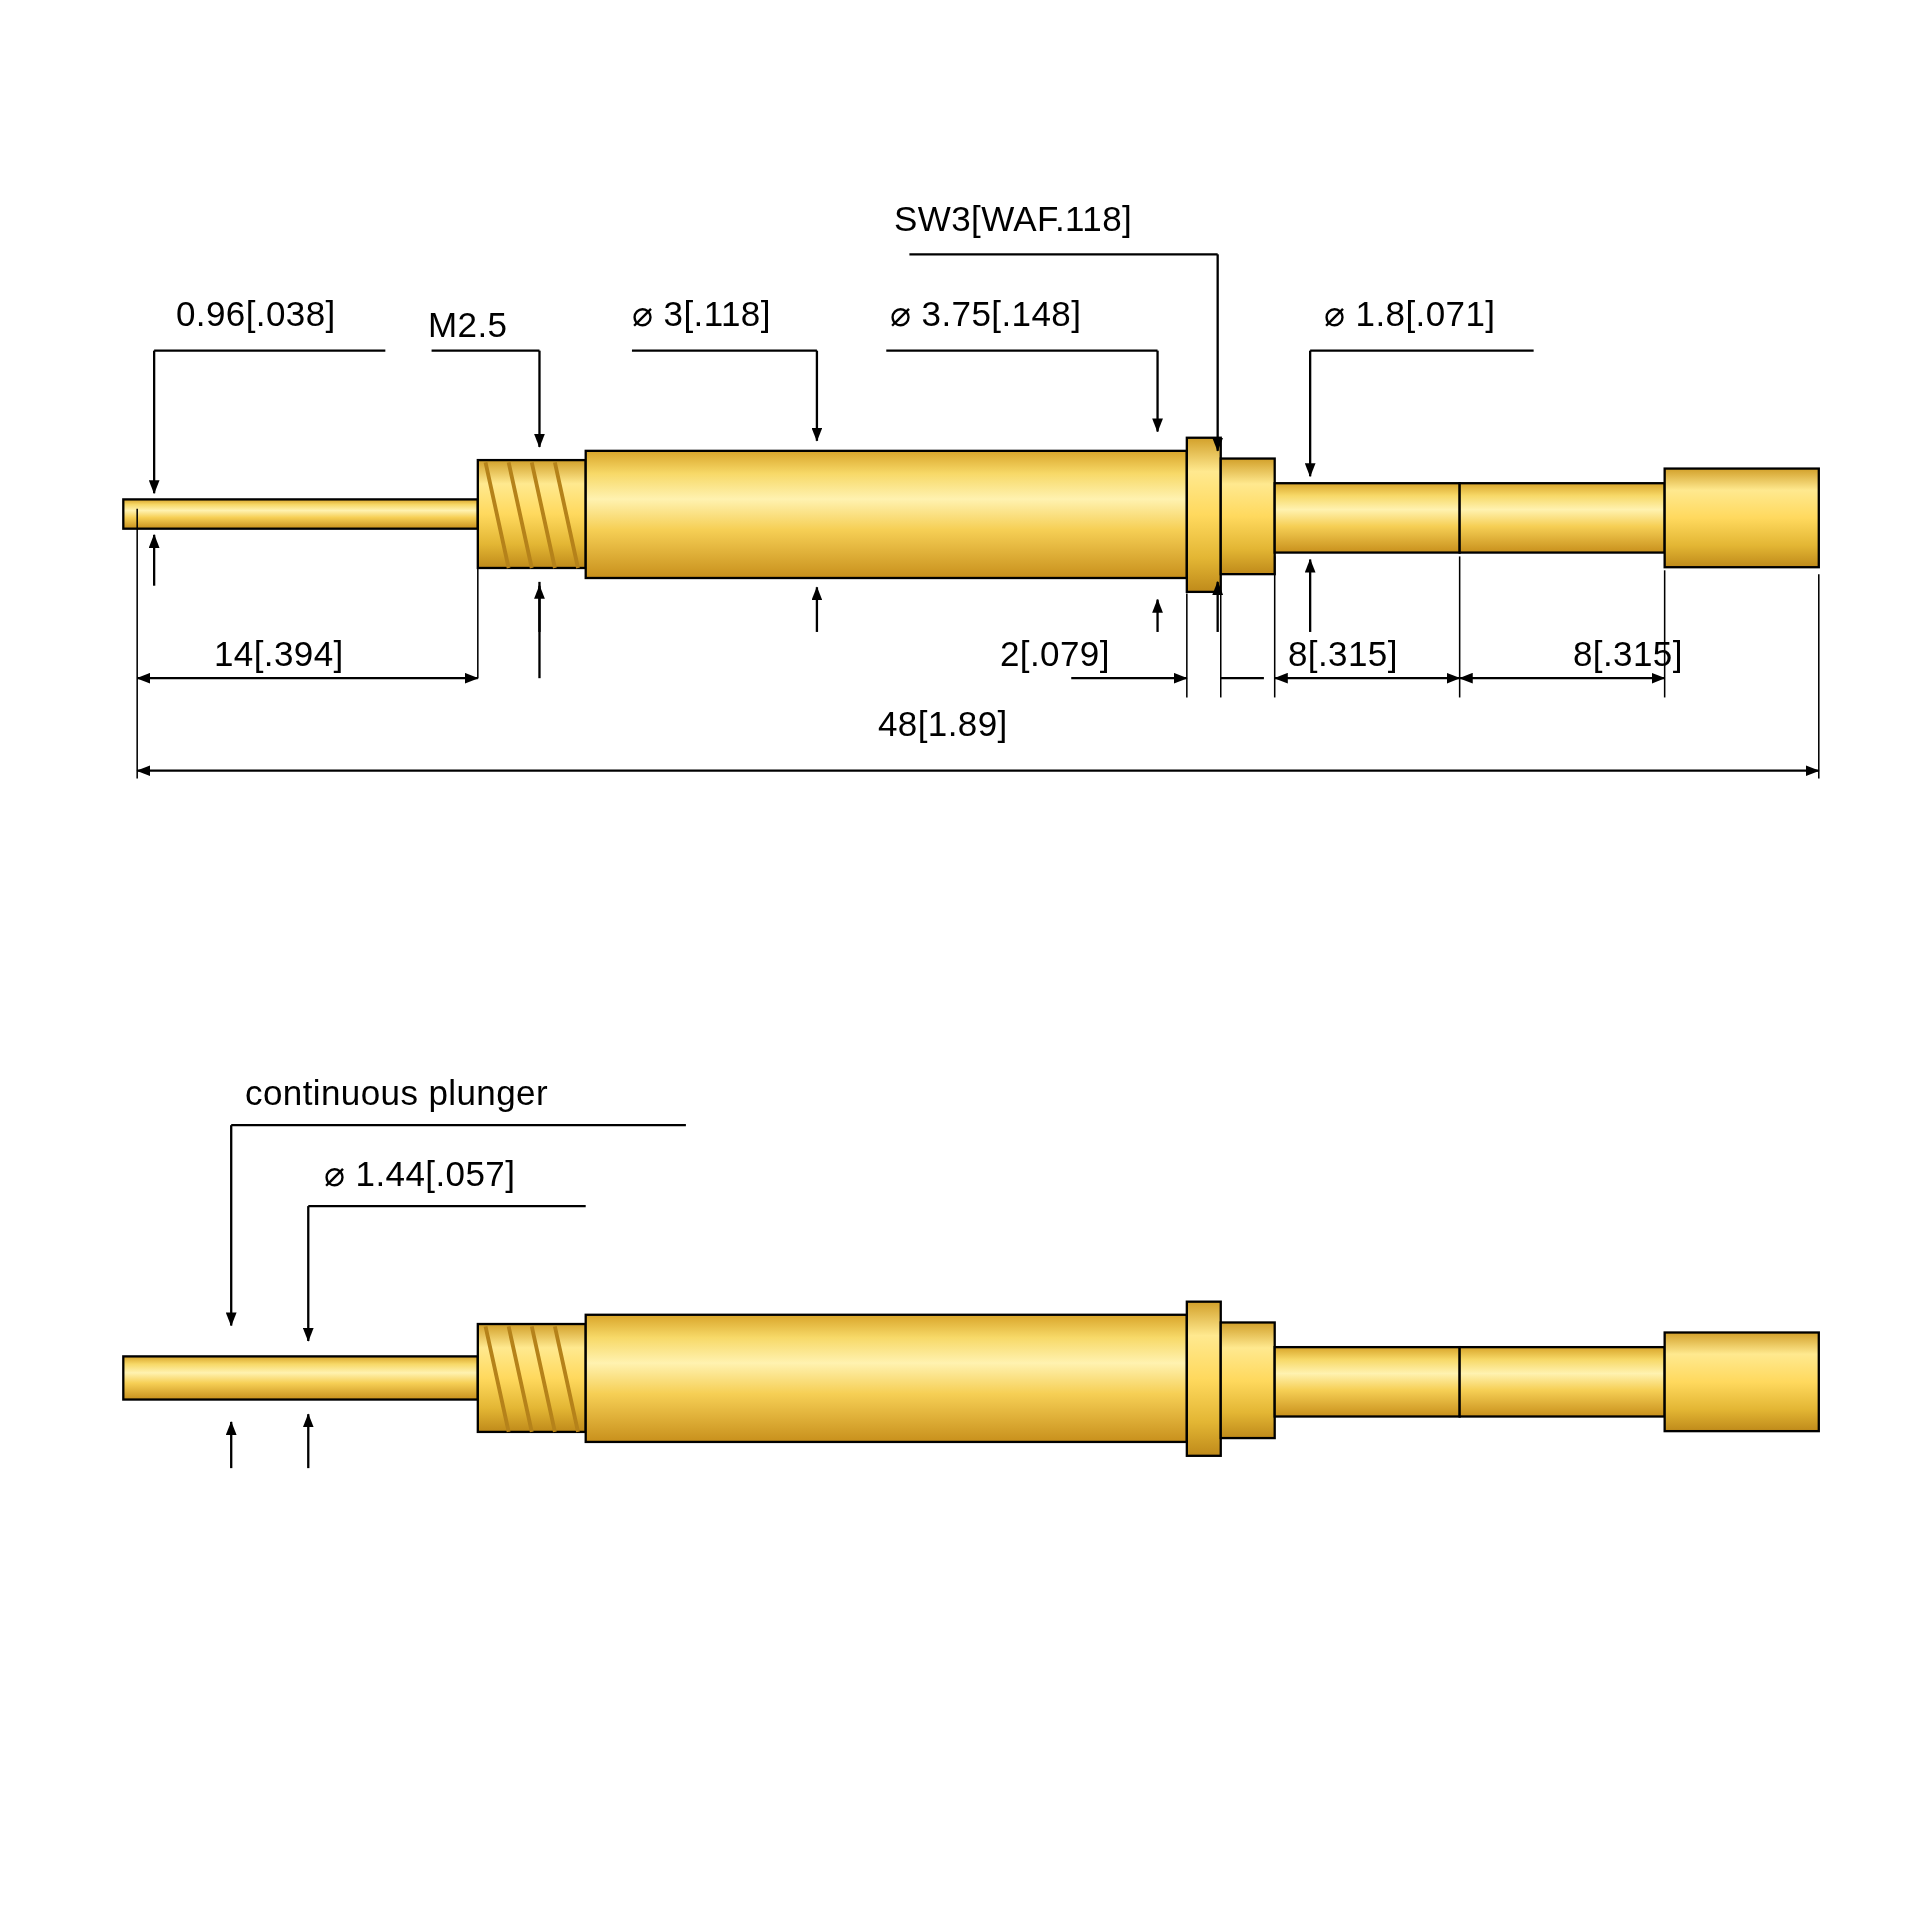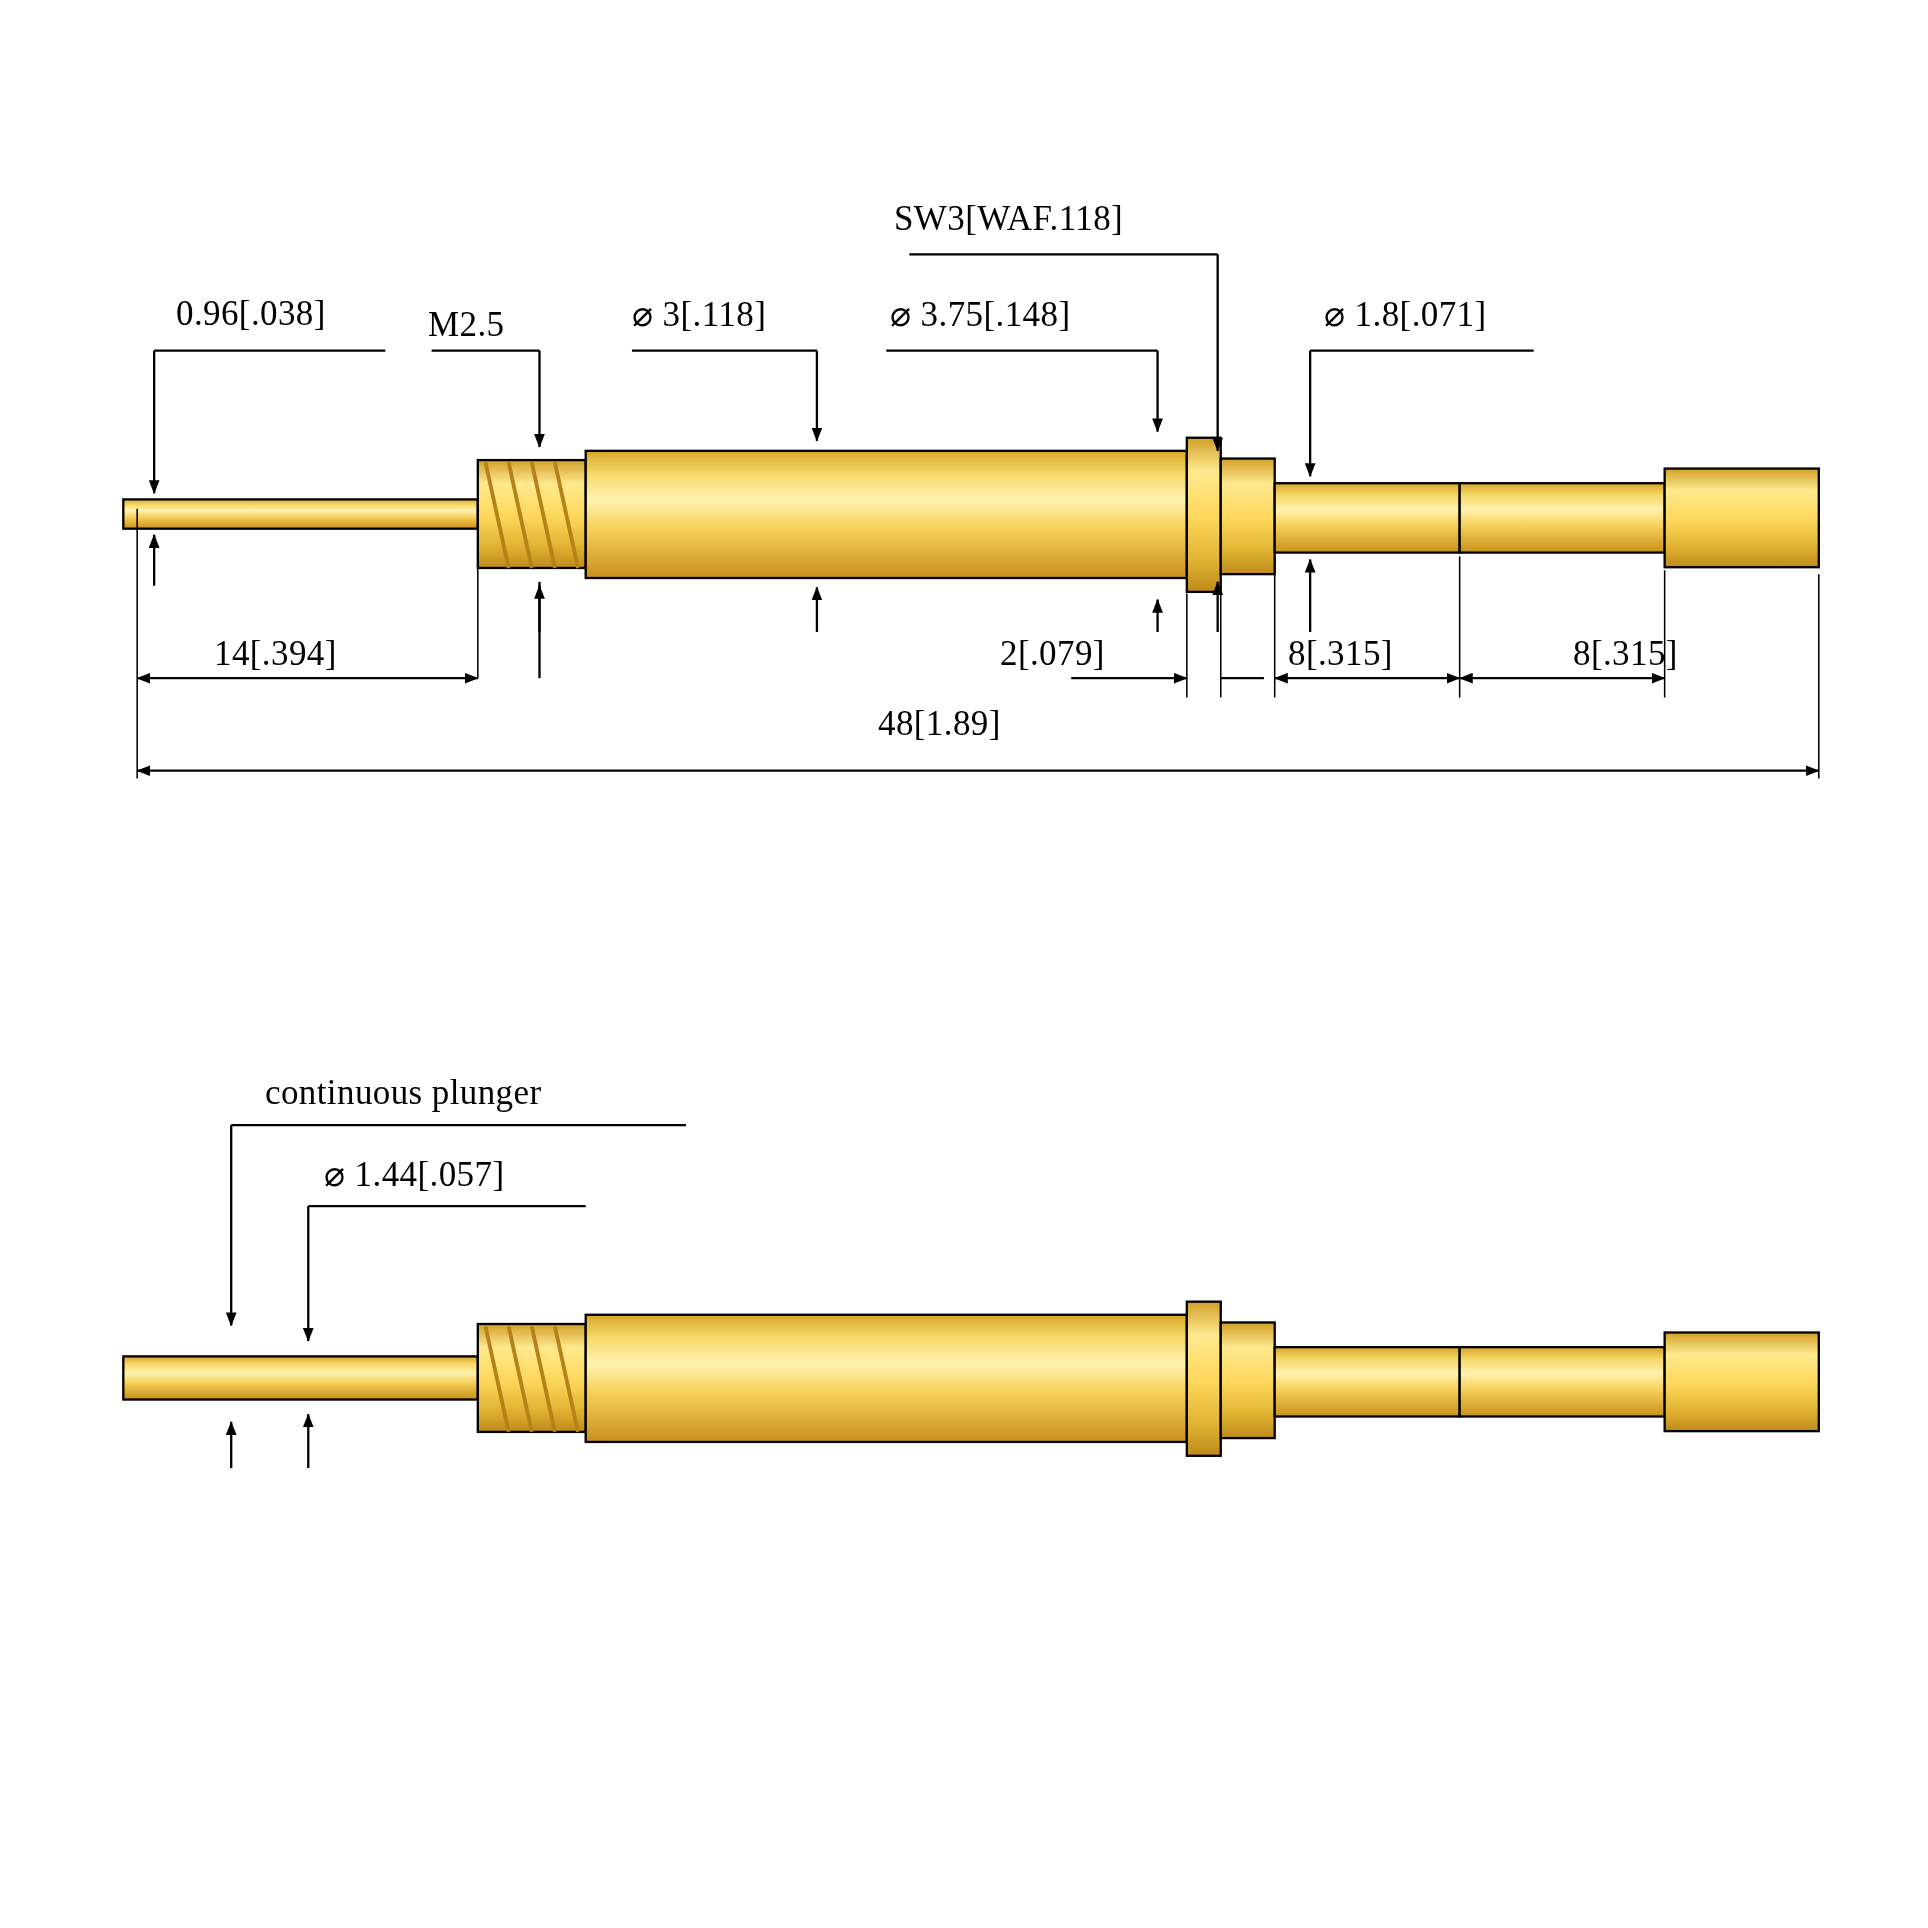--- a/index.html
+++ b/index.html
@@ -1,18 +1,18 @@
 <!DOCTYPE html>
 <html style="font-size:12.3px"><head>
 <meta charset="utf-8">
 <style>
   html,body{margin:0;padding:0;background:#ffffff;}
   body{width:1929px;height:1929px;font-family:"Liberation Sans",sans-serif;color:#000;overflow:hidden;}
   #sheet{position:relative;width:1929px;height:1929px;}
-  .lbl{position:absolute;white-space:nowrap;font-size:35px;letter-spacing:0.4px;color:#000;font-family:Liberation Serif, serif;}
+  .lbl{position:absolute;white-space:nowrap;font-size:35px;letter-spacing:0.4px;color:#000;font-family:Liberation Sans, sans-serif;}
   svg.overlay{position:absolute;left:0;top:0;width:1929px;height:1929px;}
 </style>
 </head>
 <body>
 
 <div id="sheet">
 
   <svg class="overlay" viewBox="0 0 2503 2503">
     <defs>
       <linearGradient id="gold" x1="0" y1="0" x2="0" y2="1">
@@ -147,18 +147,18 @@
   <div class="lbl" style="left:214px;top:634px;">14[.394]</div>
 
   <div class="lbl" style="left:1000px;top:634px;">2[.079]</div>
 
   <div class="lbl" style="left:1288px;top:634px;">8[.315]</div>
 
   <div class="lbl" style="left:1573px;top:634px;">8[.315]</div>
 
   <div class="lbl" style="left:878px;top:704px;">48[1.89]</div>
 
-  <div class="lbl" style="left:245px;top:1073px;margin-left:20px;">continuous plunger</div>
+  <div class="lbl" style="left:245px;top:1073px;">continuous plunger</div>
 
   <div class="lbl" style="left:324px;top:1154px;text-align:center;">⌀ 1.44[.057]</div>
 
 </div>
 
 
 </body></html>

